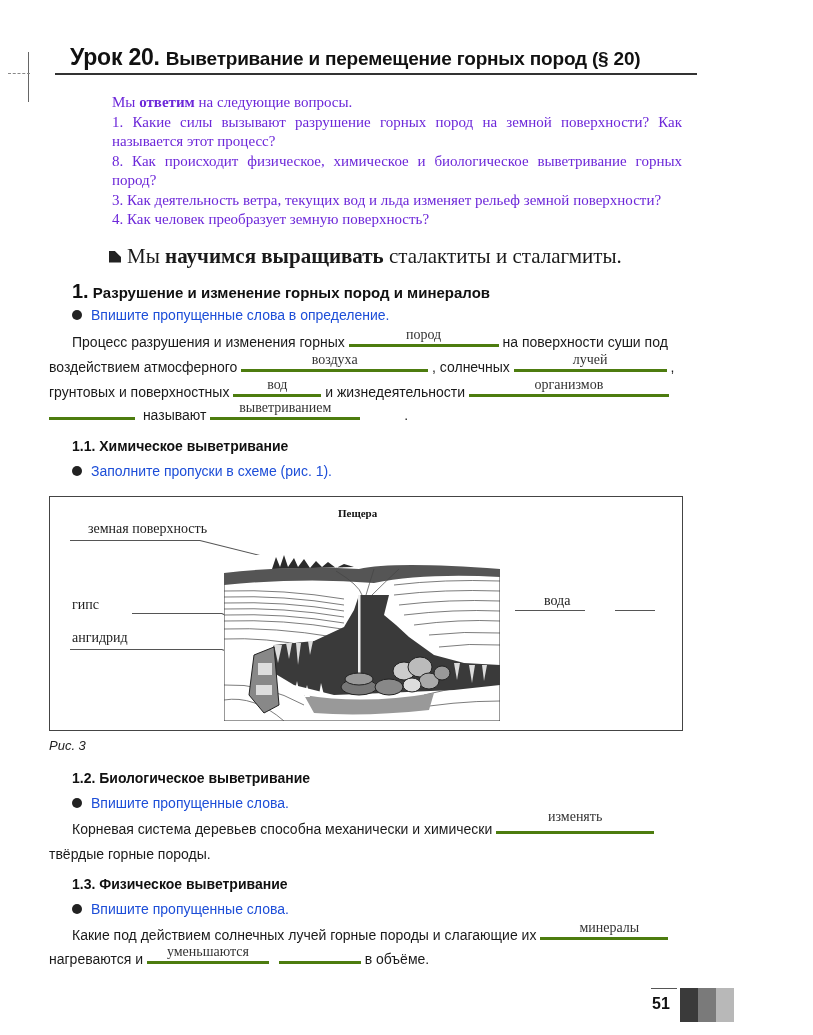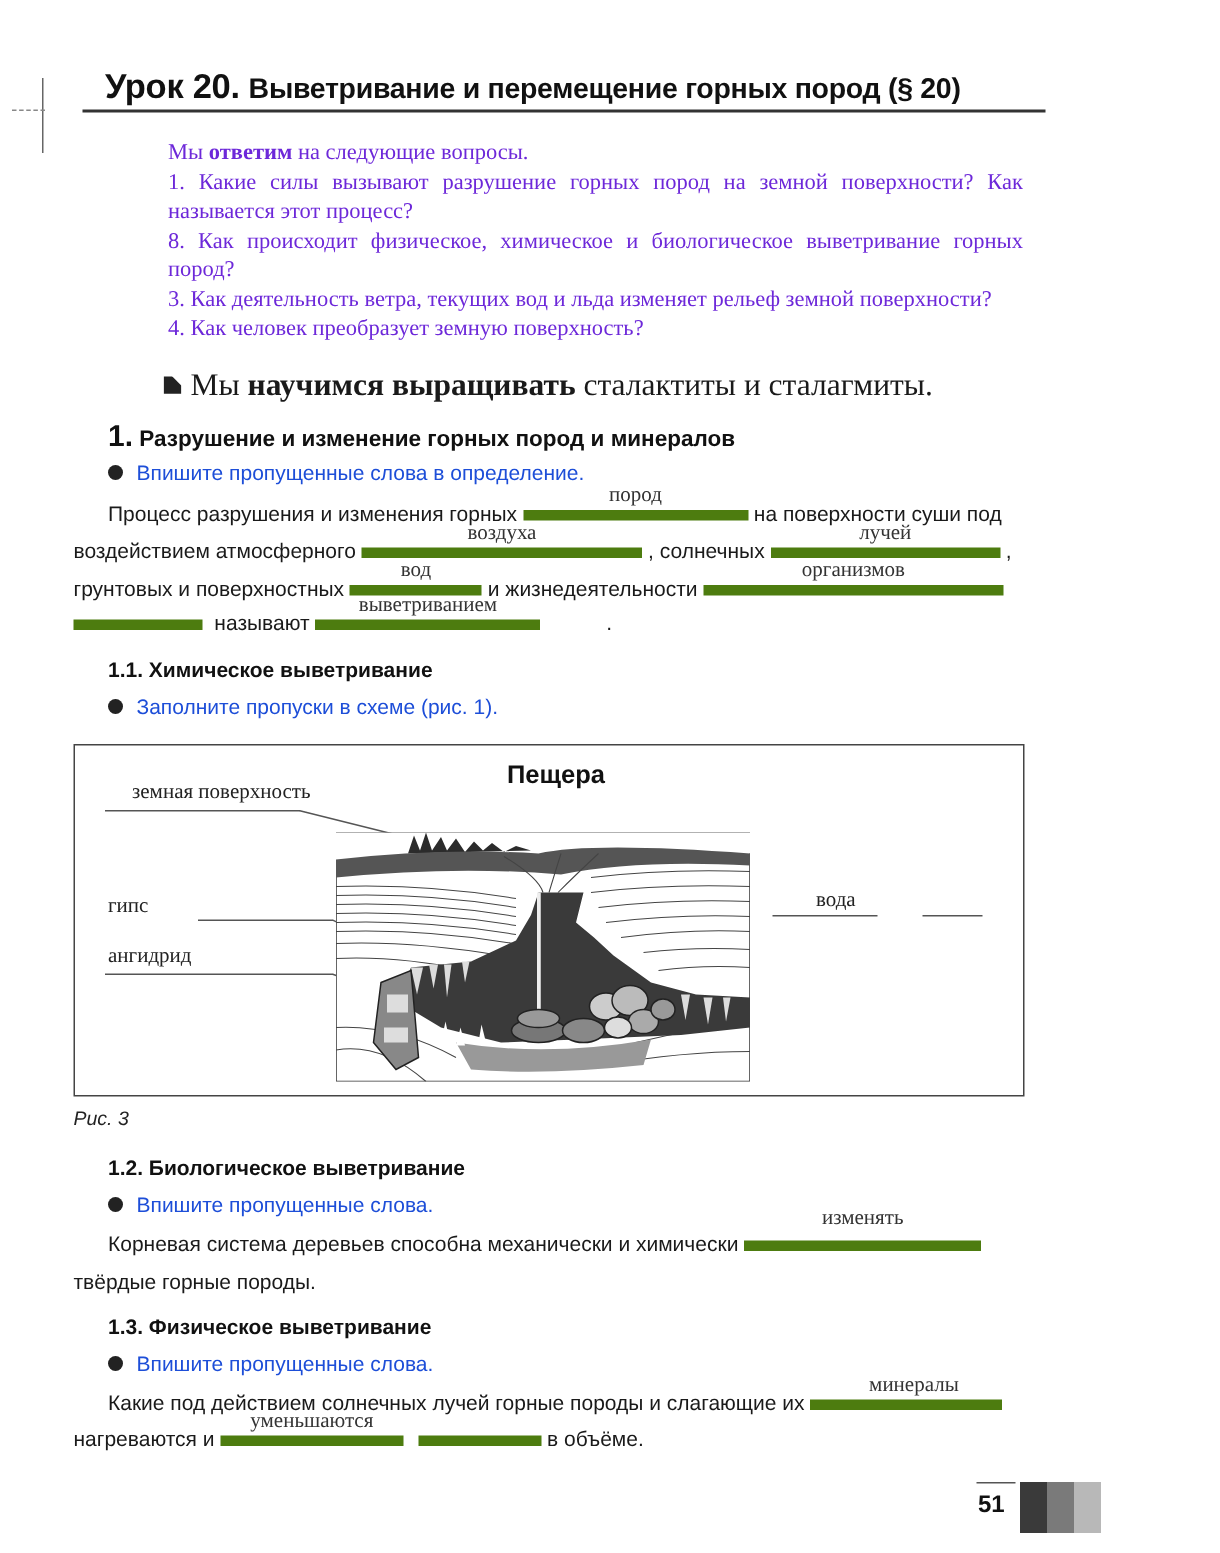--- a/index.html
+++ b/index.html
@@ -19,25 +19,25 @@
     .intro b { font-weight: bold; }
     .learn { position: absolute; left: 93px; top: 244px; font-family: "Liberation Serif", serif; font-size: 21px; color: #1a1a1a; display: flex; align-items: center; gap: 6px; margin-left: 16px; }
     .learn-icon { width: 12px; height: 12px; background: #222; clip-path: polygon(0 0, 45% 0, 100% 55%, 100% 100%, 0 100%); }
 
     .sec { position: absolute; left: 72px; font-weight: bold; font-size: 15px; color: #111; }
     .sec .big { font-size: 20px; }
     .task { position: absolute; left: 72px; font-size: 14px; color: #1d4ed8; display: flex; align-items: center; gap: 9px; }
     .dot { width: 10px; height: 10px; border-radius: 50%; background: #222; display: inline-block; }
 
     .line { position: absolute; font-size: 14px; color: #1a1a1a; white-space: nowrap; }
-    .blank { display: inline-block; border-bottom: 7px solid #4d7c0f; position: relative; height: 14px; vertical-align: baseline; text-align: center; }
+    .blank { display: inline-block; border-bottom: 3px solid #4d7c0f; position: relative; height: 14px; vertical-align: baseline; text-align: center; }
     .fill { position: absolute; left: 0; right: 0; bottom: 1px; font-family: "Liberation Serif", serif; font-size: 14px; color: #333; text-align: center; }
 
     .figure { position: absolute; left: 49px; top: 496px; width: 634px; height: 235px; border: 1px solid #444; }
-    .fig-title { position: absolute; left: 288px; top: 10px; font-weight: bold; font-size: 17px; }
+    .fig-title { position: absolute; left: 288px; top: 10px; font-weight: bold; font-size: 11px; font-family: Liberation Serif, serif; }
     .fig-label { position: absolute; font-family: "Liberation Serif", serif; font-size: 14px; color: #222; text-align: center; }
     .lead { position: absolute; height: 1px; background: #555; transform-origin: 0 0; }
     .cave { position: absolute; left: 174px; top: 58px; width: 276px; height: 166px; }
 
     .caption { position: absolute; left: 49px; top: 738px; font-style: italic; font-size: 13px; color: #222; }
 
     .pagenum { position: absolute; left: 652px; top: 995px; font-weight: bold; font-size: 16px; }
     .pagenum-rule { position: absolute; left: 651px; top: 988px; width: 26px; border-top: 1px solid #555; }
     .strip { position: absolute; top: 988px; height: 34px; width: 18px; }
   </style>

